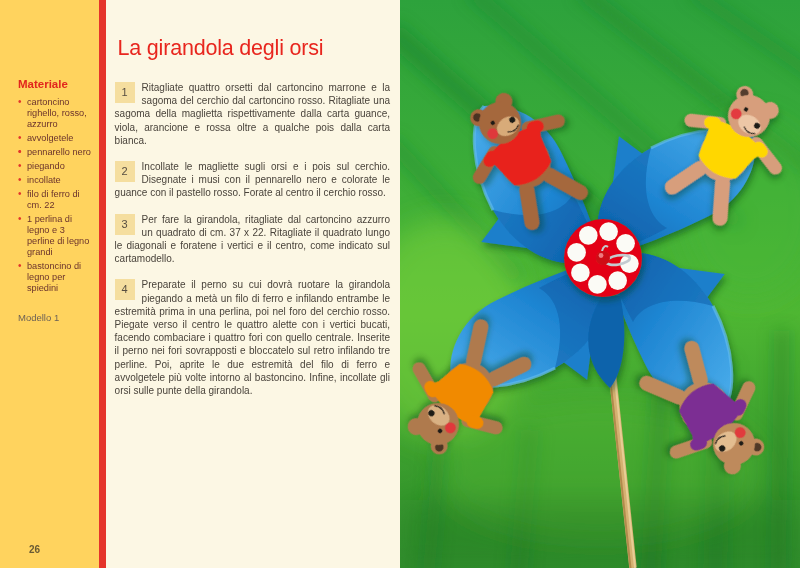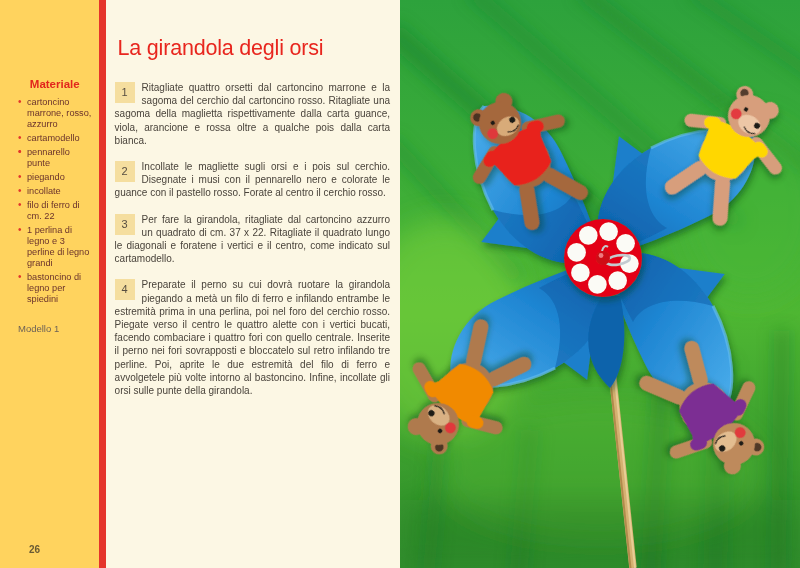--- a/index.html
+++ b/index.html
@@ -12,21 +12,20 @@
 
   
   .sidebar{
     position:relative;width:110px;height:568px;box-sizing:border-box;
     background:var(--sidebar-bg,#FFD35E);
     padding:78px 8px 0 18px;
   }
   .sidebar h2{
     margin:0 0 7px 0;font-size:11.5px;font-weight:bold;
     color:var(--sidebar-heading,#E2251D);
-    text-align:center;
   }
   .materials{list-style:none;margin:0;padding:0;}
   .materials li{
     position:relative;padding-left:9px;margin:0 0 3px 0;
     font-size:9.2px;line-height:11px;
     color:var(--sidebar-text,#6B332C);
   }
   .materials .bl{
     position:absolute;left:0;top:-1px;
     color:var(--bullet,#E2352B);font-size:10px;
@@ -72,24 +71,24 @@
   .photo svg{display:block;}
 </style>
 </head>
 <body>
 
 <div class="page">
 
   <aside class="sidebar">
     <h2>Materiale</h2>
     <ul class="materials">
-      <li><span class="bl">•</span><span>cartoncino marrone, rosso, azzurro</span></li>
-      <li><span class="bl">•</span><span>cartamodello</span></li>
+      <li><span class="bl">•</span><span>cartoncino righello, rosso, azzurro</span></li>
+      <li><span class="bl">•</span><span>avvolgetele</span></li>
       <li><span class="bl">•</span></li>
-      <li><span class="bl">•</span><span>pennarello punte</span></li>
+      <li><span class="bl">•</span><span>pennarello nero</span></li>
       <li><span class="bl">•</span><span>piegando</span></li>
       <li><span class="bl">•</span><span>incollate</span></li>
       <li><span class="bl">•</span><span>filo di ferro di cm. 22</span></li>
       <li><span class="bl">•</span><span>1 perlina di legno e 3 perline di legno grandi</span></li>
       <li><span class="bl">•</span><span>bastoncino di legno per spiedini</span></li>
     </ul>
     <div class="footnote">Modello 1</div>
     <div class="pagenum">26</div>
   </aside>
 

